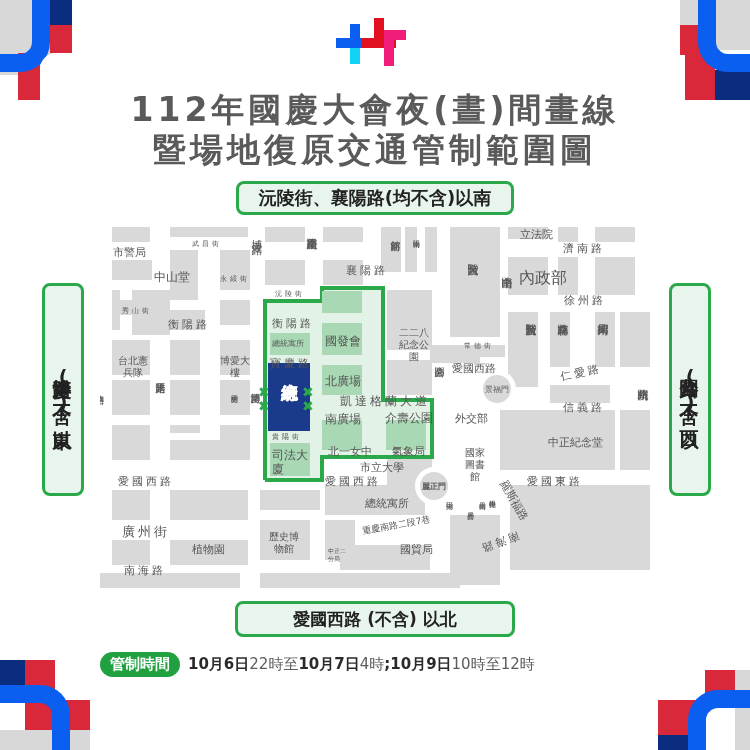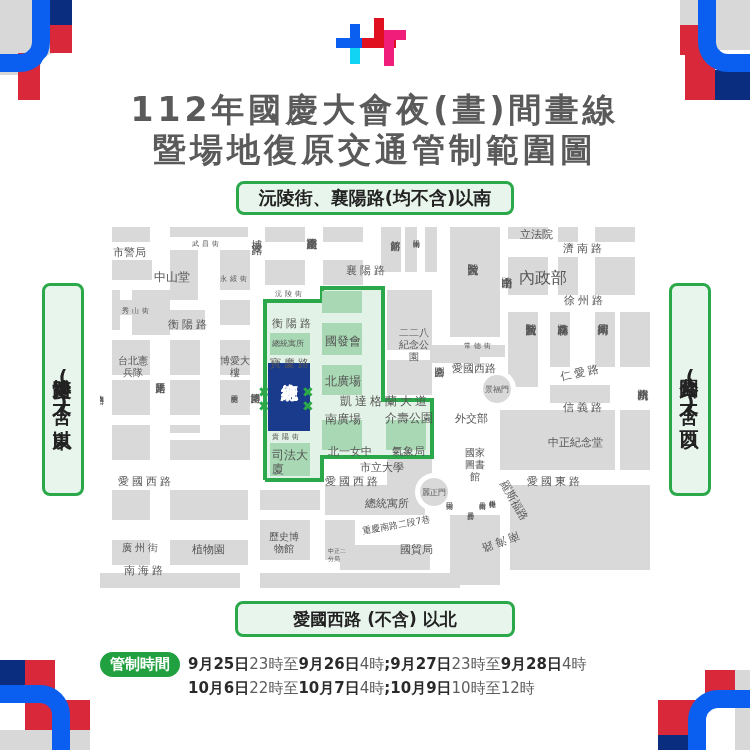--- a/index.html
+++ b/index.html
@@ -143,21 +143,21 @@
   <div class="blk" style="left:225px;top:305px;width:30px;height:40px;"></div>
   <div class="blk" style="left:225px;top:270px;width:100px;height:30px;"></div>
   <div class="blk" style="left:240px;top:330px;width:90px;height:25px;"></div>
   <div class="blk" style="left:410px;top:270px;width:140px;height:85px;"></div>
   <div class="blk" style="left:0px;top:358px;width:140px;height:15px;"></div>
   <div class="blk" style="left:160px;top:358px;width:200px;height:15px;"></div>
   <div class="blk" style="left:350px;top:300px;width:50px;height:70px;"></div>
   <div class="blk" style="left:250px;top:225px;width:50px;height:15px;"></div>
 
   <div class="circle" style="left:378px;top:155px;width:38px;height:38px;">景福門</div>
-  <div class="circle" style="left:315px;top:258px;width:38px;height:38px;">麗正門</div>
+  <div class="circle" style="left:315px;top:252px;width:38px;height:38px;font-weight:bold;">麗正門</div>
 
   <div class="zone" style="left:165px;top:85px;width:55px;height:180px;"></div>
   <div class="zone" style="left:220px;top:72px;width:62px;height:170px;"></div>
   <div class="zone" style="left:282px;top:185px;width:50px;height:57px;"></div>
 
   <svg style="position:absolute;left:0;top:0;" width="550" height="385">
     <polyline points="165,265 165,86 222,86 222,73 283,73 283,185 332,185 332,242 222,242 222,265 165,265" fill="none" stroke="#2aa84a" stroke-width="4"></polyline>
   </svg>
 
   <div class="gblk" style="left:222px;top:76px;width:40px;height:22px;"></div>
@@ -191,21 +191,21 @@
   <div class="lbl road vtxt" style="left:312px;top:20px;font-size:7px;letter-spacing:0;">南陽街</div>
   <div class="lbl road" style="left:246px;top:50px;font-size:11px;">襄陽路</div>
   <div class="lbl road" style="left:120px;top:61px;font-size:7px;">永綏街</div>
   <div class="lbl road" style="left:22px;top:69px;font-size:7px;margin-top:24px;">秀山街</div>
   <div class="lbl road" style="left:68px;top:104px;font-size:11px;">衡陽路</div>
   <div class="lbl road vtxt" style="left:-6px;top:172px;font-size:10px;letter-spacing:0;">中華路</div>
   <div class="lbl road vtxt" style="left:55px;top:160px;font-size:10px;letter-spacing:0;">延平南路</div>
   <div class="lbl road vtxt" style="left:150px;top:170px;font-size:10px;letter-spacing:0;">博愛路</div>
   <div class="lbl road" style="left:18px;top:261px;font-size:11px;">愛國西路</div>
   <div class="lbl road" style="left:225px;top:261px;font-size:11px;">愛國西路</div>
-  <div class="lbl road" style="left:22px;top:310px;font-size:10px;margin-top:18px;">廣州街</div>
+  <div class="lbl road" style="left:22px;top:310px;font-size:13px;">廣州街</div>
   <div class="lbl road" style="left:24px;top:350px;font-size:11px;">南海路</div>
   <div class="lbl road" style="left:463px;top:28px;font-size:11px;">濟南路</div>
   <div class="lbl road vtxt" style="left:401px;top:53px;font-size:11px;letter-spacing:0;">中山南路</div>
   <div class="lbl road" style="left:464px;top:80px;font-size:11px;">徐州路</div>
   <div class="lbl road vtxt" style="left:457px;top:100px;font-size:11px;letter-spacing:0;">林森南路</div>
   <div class="lbl road vtxt" style="left:497px;top:100px;font-size:11px;letter-spacing:0;">紹興南街</div>
   <div class="lbl road" style="left:364px;top:128px;font-size:7px;">常德街</div>
   <div class="lbl road vtxt" style="left:334px;top:144px;font-size:10px;letter-spacing:0;">公園路</div>
   <div class="lbl road" style="left:460px;top:152px;font-size:11px;transform:rotate(-12deg);">仁愛路</div>
   <div class="lbl road" style="left:463px;top:187px;font-size:11px;">信義路</div>
@@ -242,17 +242,16 @@
   <div class="lbl vtxt" style="left:366px;top:292px;font-size:7px;">公賣局</div>
   <div class="lbl vtxt" style="left:388px;top:280px;font-size:7px;">中央銀行</div>
 </div>
 
 <div class="boundary-box" style="left:235px;top:601px;width:280px;height:36px;font-size:17px;">愛國西路 (不含) 以北</div>
 
 <div class="schedule">
   <div class="sch-row">
     <span class="pill">管制時間</span>
     <div class="sch-lines" id="control-lines">
-        <div><b>9月25日</b><span class="t">23時至</span><b>9月26日</b><span class="t">4時</span><b>;</b><b>9月27日</b><span class="t">23時至</span><b>9月28日</b><span class="t">4時</span></div>
         <div><b>10月6日</b><span class="t">22時至</span><b>10月7日</b><span class="t">4時</span><b>;</b><b>10月9日</b><span class="t">10時至12時</span></div>
       </div>
   </div>
 </div>
 
 </body></html>

